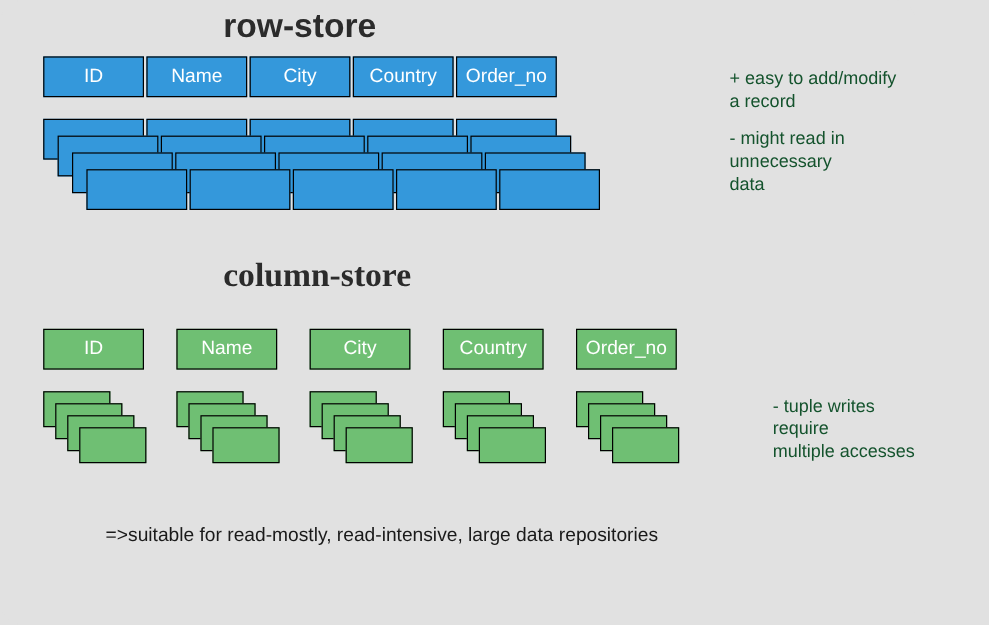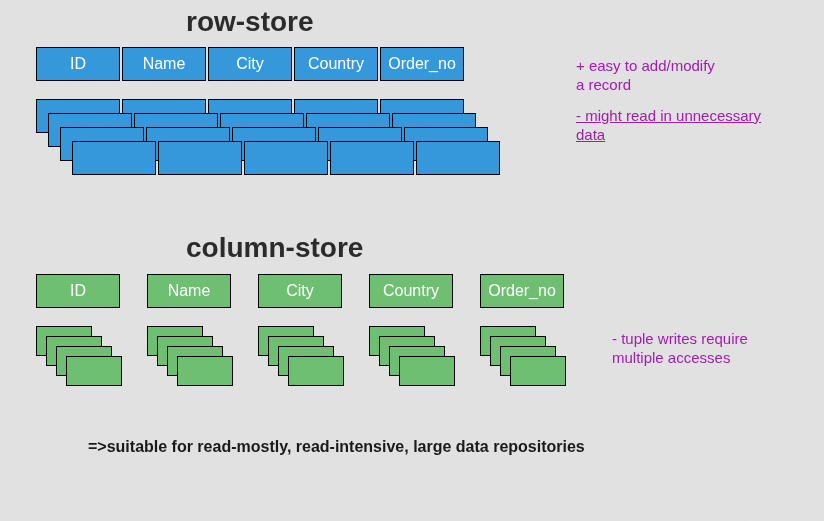--- a/index.html
+++ b/index.html
@@ -32,27 +32,28 @@
     font-size: 16px;
     color: #fff;
     font-weight: 500;
   }
   .blue { background: #3498db; }
   .green { background: #6fbf73; }
   .note {
     position: absolute;
     font-size: 15px;
     line-height: 1.25;
-    color: #a21caf;
+    color: #14532d;
     white-space: pre-line;
+    margin-left: 32px;
   }
   .conclusion {
     position: absolute;
     font-size: 16px;
-    font-weight: 700;
+    font-weight: 400;
     color: #1a1a1a;
   }
 </style>
 </head>
 <body>
 
 <div class="canvas">
 
   <div class="title" style="left:186px; top:6px;">row-store</div>
 
@@ -81,24 +82,24 @@
   <div class="cell blue" style="left:404px; top:127px; width:84px; height:34px;"></div>
 
   <div class="cell blue" style="left:72px;  top:141px; width:84px; height:34px;"></div>
   <div class="cell blue" style="left:158px; top:141px; width:84px; height:34px;"></div>
   <div class="cell blue" style="left:244px; top:141px; width:84px; height:34px;"></div>
   <div class="cell blue" style="left:330px; top:141px; width:84px; height:34px;"></div>
   <div class="cell blue" style="left:416px; top:141px; width:84px; height:34px;"></div>
 
   <div class="note" style="left:576px; top:57px;">+ easy to add/modify
     a record</div>
-  <div class="note" style="left:576px; top:107px;text-decoration:underline;">- might read in unnecessary
+  <div class="note" style="left:576px; top:107px;">- might read in unnecessary
     data</div>
 
-  <div class="title" style="left:186px; top:232px;">column-store</div>
+  <div class="title" style="left:186px; top:214px;font-family:Liberation Serif, serif;">column-store</div>
 
   <div class="cell green" style="left:36px;  top:274px; width:84px; height:34px;">ID</div>
   <div class="cell green" style="left:147px; top:274px; width:84px; height:34px;">Name</div>
   <div class="cell green" style="left:258px; top:274px; width:84px; height:34px;">City</div>
   <div class="cell green" style="left:369px; top:274px; width:84px; height:34px;">Country</div>
   <div class="cell green" style="left:480px; top:274px; width:84px; height:34px;">Order_no</div>
 
   <div class="cell green" style="left:36px; top:326px; width:56px; height:30px;"></div>
   <div class="cell green" style="left:46px; top:336px; width:56px; height:30px;"></div>
   <div class="cell green" style="left:56px; top:346px; width:56px; height:30px;"></div>

